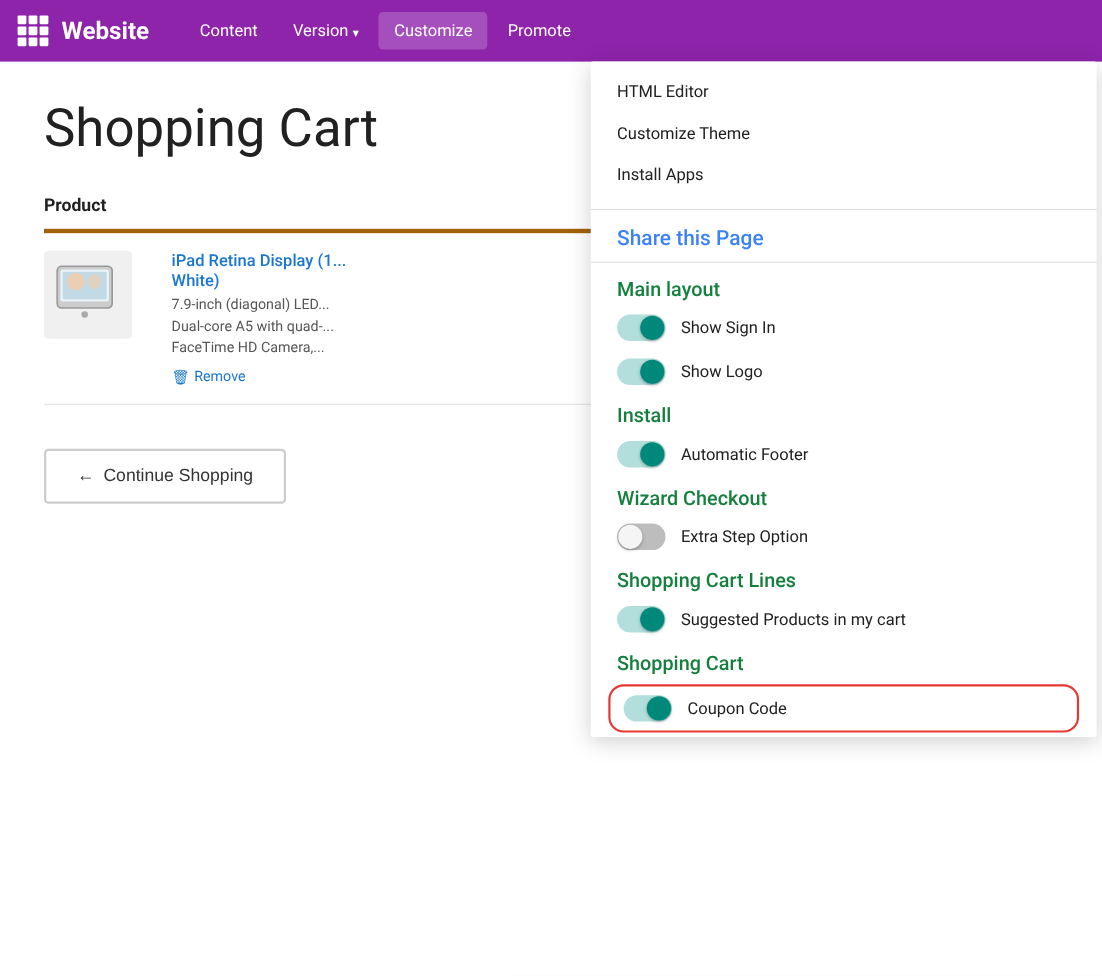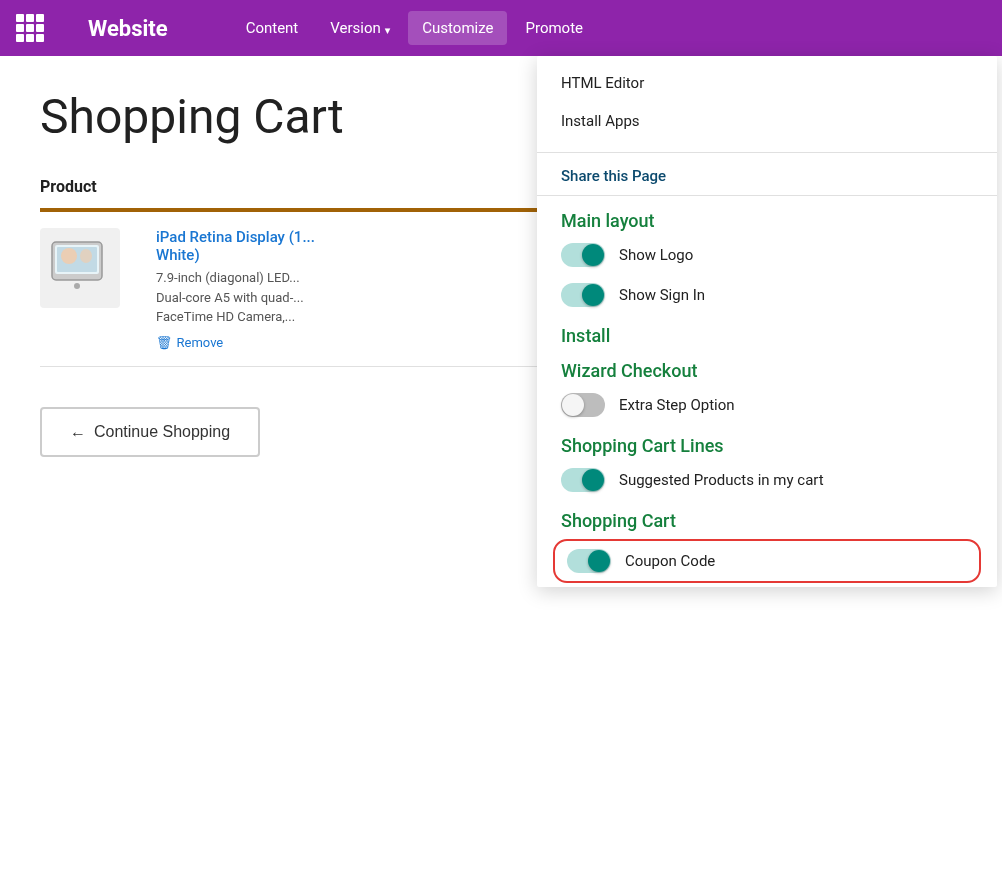--- a/index.html
+++ b/index.html
@@ -7,21 +7,20 @@
 
     
     .navbar {
       background: #8e24aa;
       display: flex;
       align-items: center;
       height: 56px;
       padding: 0 16px;
       position: relative;
       z-index: 100;
-      gap: 32px;
     }
     .navbar-grid-icon {
       display: grid;
       grid-template-columns: repeat(3, 8px);
       grid-template-rows: repeat(3, 8px);
       gap: 2px;
       margin-right: 12px;
       cursor: pointer;
     }
     .navbar-grid-icon span {
@@ -215,22 +214,22 @@
     .toggle-thumb.on {
       background: #00897b;
       left: 21px;
     }
     .toggle-thumb.off {
       background: #f5f5f5;
       left: 1px;
     }
     .share-label {
       padding: 10px 24px 6px 24px;
-      font-size: 15px;
-      color: #0c4a6e;
+      font-size: 19px;
+      color: #3b82f6;
       font-weight: 500;
     }
   </style>
 </head>
 <body>
 
 <nav class="navbar">
   <div class="navbar-grid-icon">
     <span></span>
       <span></span>
@@ -320,47 +319,57 @@
   </button>
 </div>
 
 <div class="dropdown-panel">
 
   <div class="dropdown-section">
     <div class="dropdown-item">
       <span>HTML Editor</span>
     </div>
     <div class="dropdown-item">
+      <span>Customize Theme</span>
+    </div>
+    <div class="dropdown-item">
       <span>Install Apps</span>
     </div>
   </div>
 
   <hr class="dropdown-divider">
 
   <div class="share-label">Share this Page</div>
 
   <hr class="dropdown-divider">
 
   <div class="section-label">Main layout</div>
   <div class="toggle-row">
     <div class="toggle">
       <div class="toggle-track on"></div>
       <div class="toggle-thumb on"></div>
     </div>
+    <span>Show Sign In</span>
+  </div>
+  <div class="toggle-row">
+    <div class="toggle">
+      <div class="toggle-track on"></div>
+      <div class="toggle-thumb on"></div>
+    </div>
     <span>Show Logo</span>
   </div>
-  <div class="toggle-row">
-    <div class="toggle">
-      <div class="toggle-track on"></div>
-      <div class="toggle-thumb on"></div>
-    </div>
-    <span>Show Sign In</span>
-  </div>
 
   <div class="section-label">Install</div>
+  <div class="toggle-row">
+    <div class="toggle">
+      <div class="toggle-track on"></div>
+      <div class="toggle-thumb on"></div>
+    </div>
+    <span>Automatic Footer</span>
+  </div>
 
   <div class="section-label">Wizard Checkout</div>
   <div class="toggle-row">
     <div class="toggle">
       <div class="toggle-track off"></div>
       <div class="toggle-thumb off"></div>
     </div>
     <span>Extra Step Option</span>
   </div>
 

